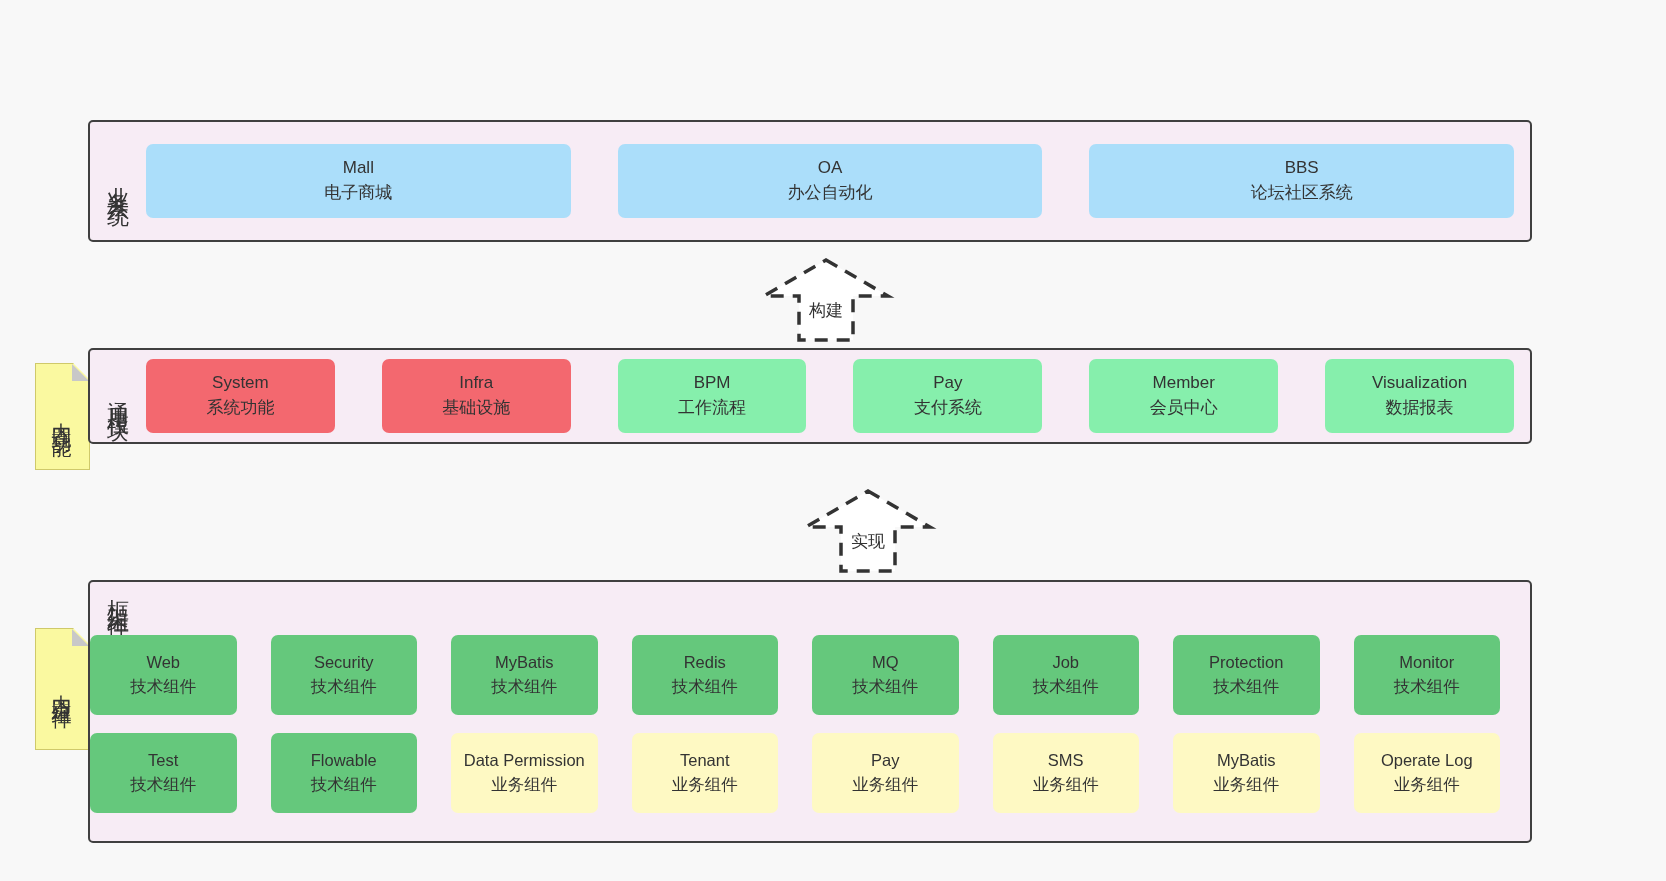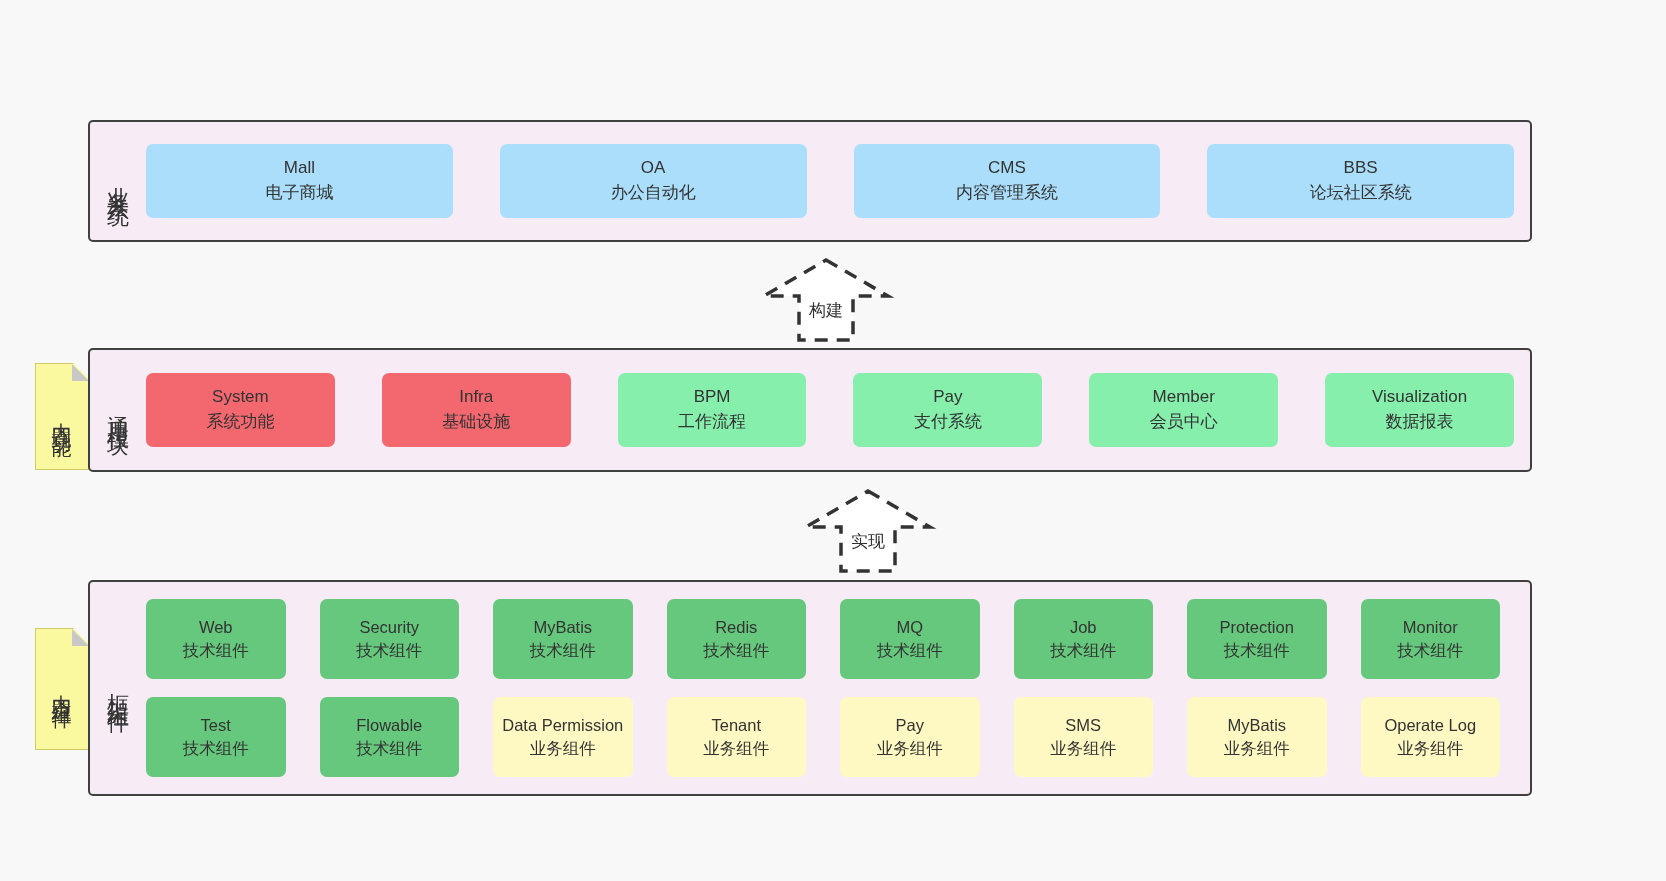--- a/index.html
+++ b/index.html
@@ -39,46 +39,42 @@
           clip-path: polygon(0 0, calc(100% - 17px) 0, 100% 17px, 100% 100%, 0 100%);
           display:flex; align-items:center; justify-content:center;
           writing-mode:vertical-rl; text-orientation:upright;
           font-size:20px; letter-spacing:5px; color:#333; }
   .note::after { content:''; position:absolute; top:0; right:0; width:17px; height:17px;
           background:#c8c8c8; clip-path: polygon(0 0, 100% 100%, 0 100%); }
   .note-1 { top:363px; height:107px; }
   .note-2 { top:628px; height:122px; }
 
   #layer-business   { top:120px; height:122px; }
-  #layer-modules    { top:348px; height:124px; }
-  #layer-components { top:580px; height:216px; }
+  #layer-modules    { top:348px; height:96px; }
+  #layer-components { top:580px; height:263px;flex-direction:column; }
   #arrow-build      { left:756px; top:256px; }
   #arrow-implement  { left:798px; top:487px; }
 </style>
 </head>
 <body>
 
 <div class="canvas">
 
   <section class="layer" id="layer-business">
     <div class="layer-label">业务系统</div>
     <div class="boxes">
       <div class="box blue">
         <div class="t">Mall</div>
         <div class="t">电子商城</div>
       </div>
       <div class="box blue">
         <div class="t">OA</div>
         <div class="t">办公自动化</div>
       </div>
       <div class="box blue">
-        <div class="t">CMS</div>
-        <div class="t">内容管理系统</div>
-      </div>
-      <div class="box blue">
         <div class="t">BBS</div>
         <div class="t">论坛社区系统</div>
       </div>
     </div>
   </section>
 
   <div class="arrow" id="arrow-build">
     <svg width="140" height="88" viewBox="0 0 140 88">
       <path d="M70 4 L132 40 L97 40 L97 84 L43 84 L43 40 L8 40 Z" fill="#ffffff" stroke="#333333" stroke-width="3.5" stroke-dasharray="13 9"></path>
       <text x="70" y="60" text-anchor="middle">构建</text>

